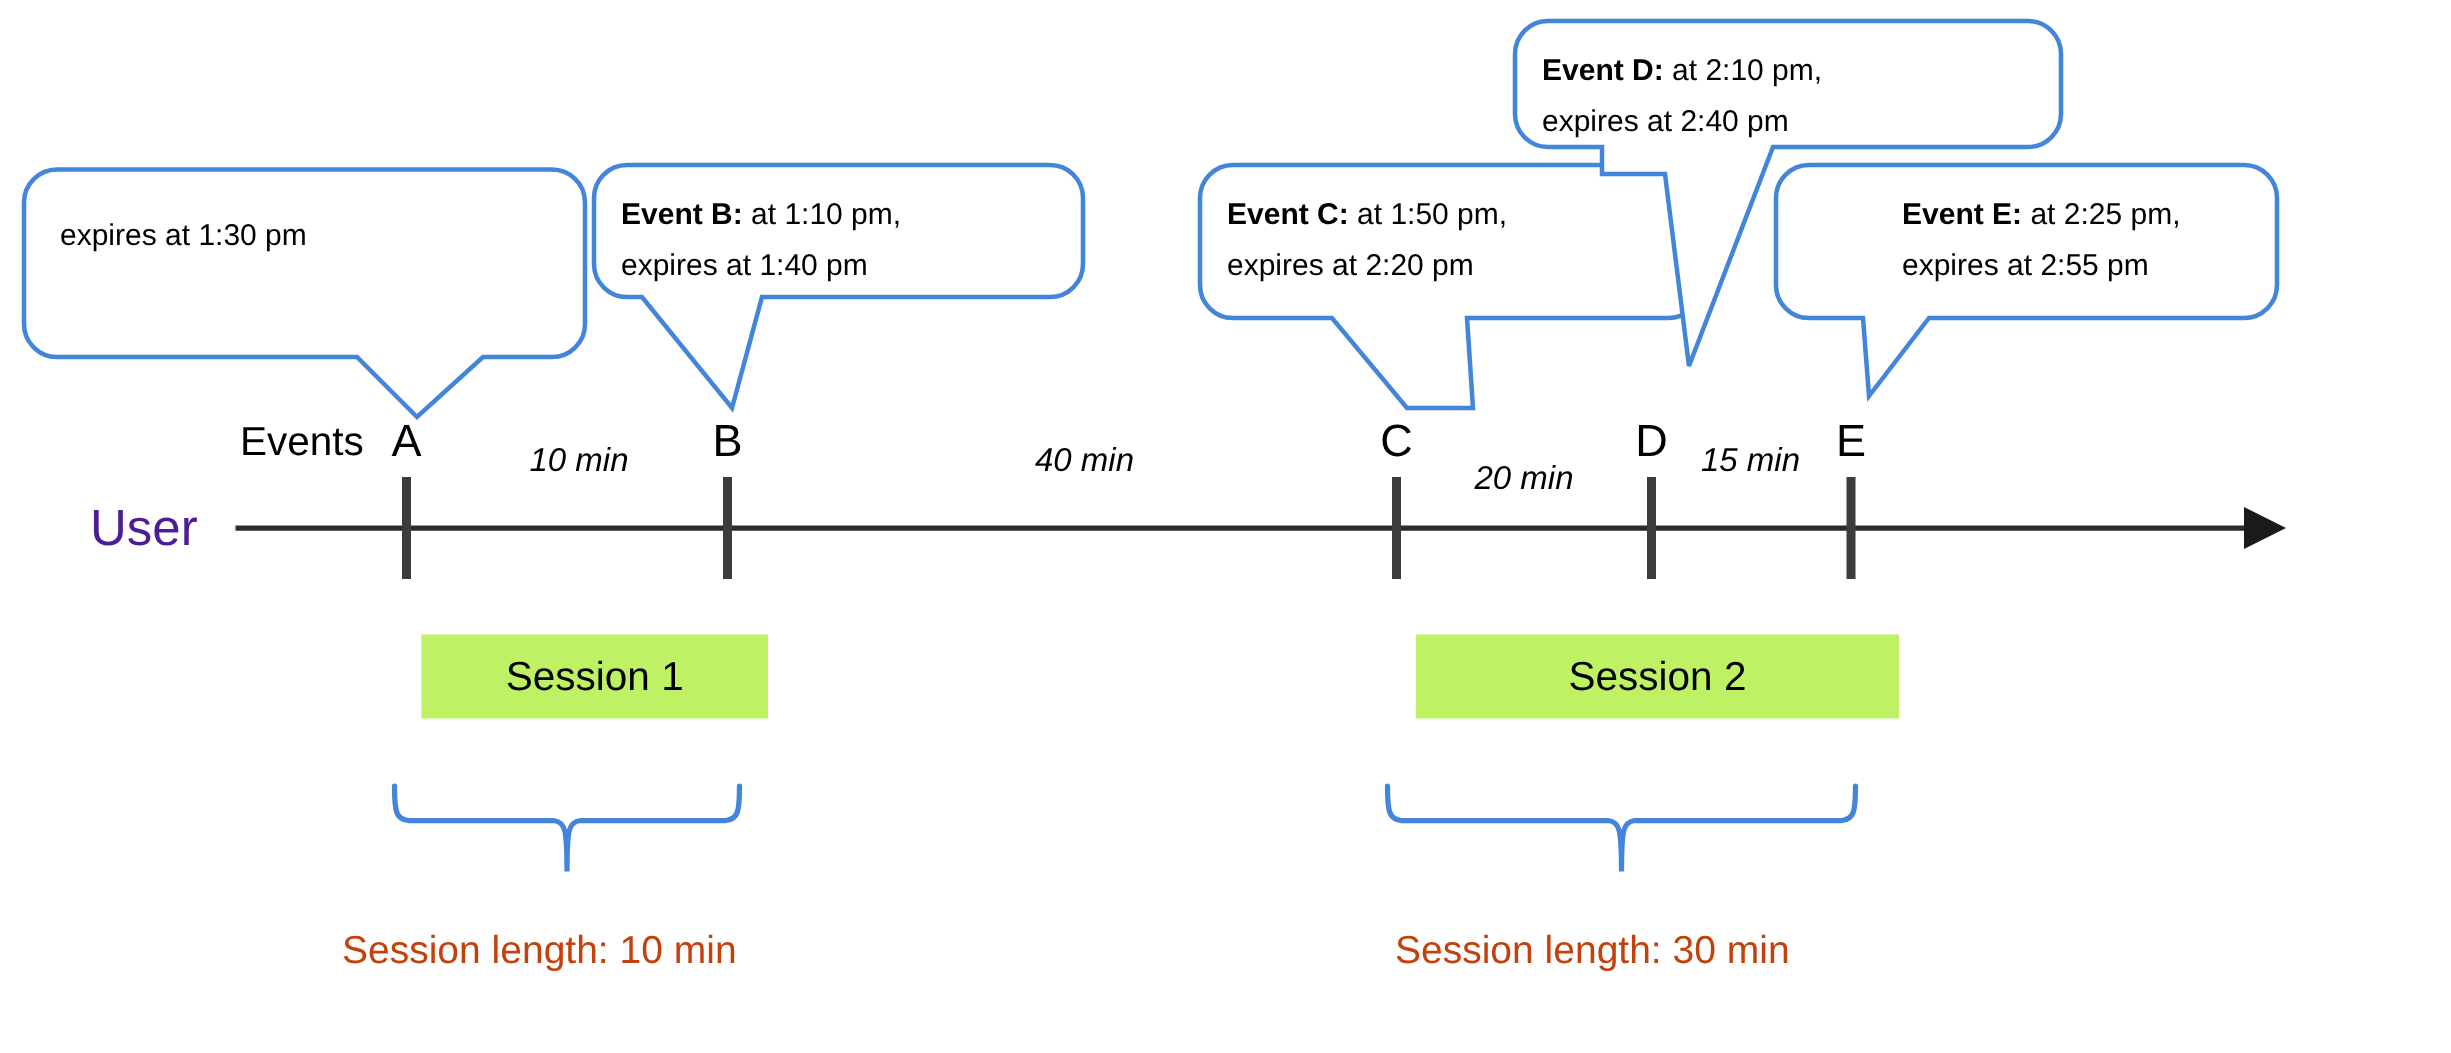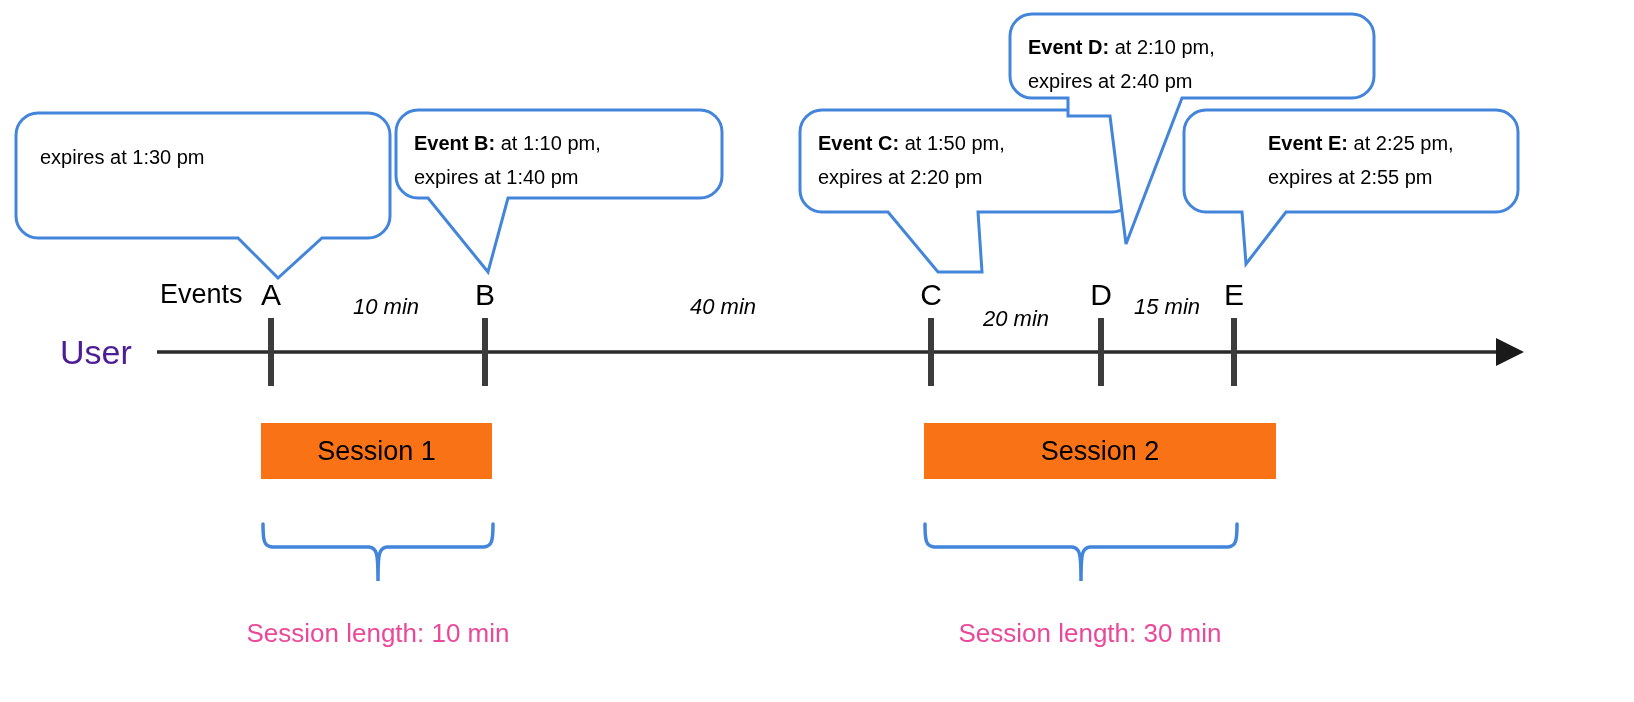--- a/index.html
+++ b/index.html
@@ -72,35 +72,35 @@
     position: absolute;
     color: #000000;
     font-size: 22px;
     line-height: 22px;
     white-space: nowrap;
     text-align: center;
     font-style: italic;
   }
   .session-box {
     position: absolute;
-    background: #f97316;
+    background: #bef264;
     color: #000000;
     font-size: 27px;
     display: flex;
     align-items: center;
     justify-content: center;
     box-sizing: border-box;
+    margin-left: 20px;
   }
   .len-label {
     position: absolute;
-    color: #ec4899;
+    color: #c2410c;
     font-size: 26px;
     line-height: 26px;
     white-space: nowrap;
-    text-align: center;
   }
 </style>
 </head>
 <body>
 
 <div id="stage">
 
   <svg id="vec" viewBox="0 0 1634 702">
 
     <path fill="#ffffff" stroke="#4285da" stroke-width="3" d="M 38,113
@@ -211,19 +211,19 @@
     <div class="tick-letter" style="left:911px; top:280px; width:40px;">C</div>
     <div class="tick-letter" style="left:1081px; top:280px; width:40px;">D</div>
     <div class="tick-letter" style="left:1214px; top:280px; width:40px;">E</div>
 
     <div class="gap-label" style="left:331px; top:296px; width:110px;">10 min</div>
     <div class="gap-label" style="left:668px; top:296px; width:110px;">40 min</div>
     <div class="gap-label" style="left:961px; top:308px; width:110px;">20 min</div>
     <div class="gap-label" style="left:1117px; top:296px; width:100px;">15 min</div>
 
     <div class="session-box" style="left:261px; top:423px; width:231px; height:56px;">Session 1</div>
-    <div class="session-box" style="left:924px; top:423px; width:352px; height:56px;">Session 2</div>
+    <div class="session-box" style="left:924px; top:423px; width:322px; height:56px;">Session 2</div>
 
     <div class="len-label" style="left:228px; top:620px; width:300px;">Session length: 10 min</div>
     <div class="len-label" style="left:930px; top:620px; width:320px;">Session length: 30 min</div>
 
   </div>
 </div>
 
 </body></html>

